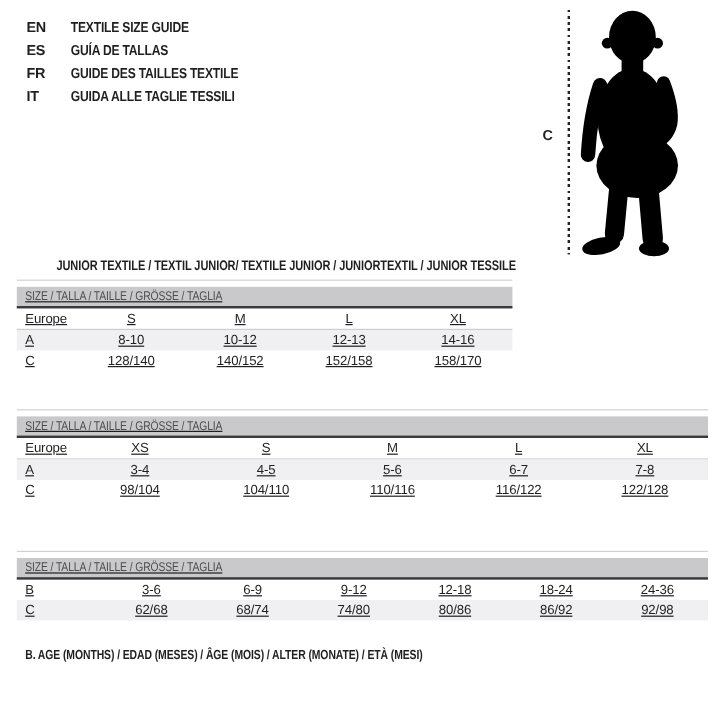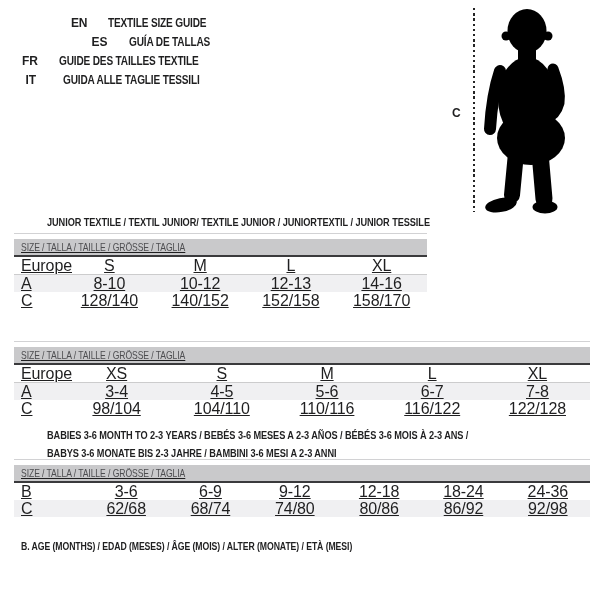--- a/index.html
+++ b/index.html
@@ -2,21 +2,21 @@
 <html><head>
 <meta charset="utf-8">
 <style>
   html,body{margin:0;padding:0;background:#ffffff;}
   .page{
     position:relative;width:600px;height:600px;background:#ffffff;overflow:hidden;
     font-family:"Liberation Sans","DejaVu Sans",sans-serif;color:#1f1f20;
   }
   
   .lang-list{position:absolute;left:22px;top:13px;}
-  .lang-row{display:flex;height:19px;align-items:center;font-weight:bold;font-size:12px;justify-content:flex-end;}
+  .lang-row{display:flex;height:19px;align-items:center;font-weight:bold;font-size:12px;}
   .lang-code{width:37px;letter-spacing:-0.2px;}
   .lang-title{display:inline-block;transform:scaleX(0.84);transform-origin:0 50%;white-space:nowrap;letter-spacing:-0.2px;}
   
   .measure-line{
     position:absolute;left:473px;top:8px;width:2px;height:204px;
     background:repeating-linear-gradient(to bottom,#242424 0 2.4px,transparent 2.4px 5.2px);
   }
   .height-label{position:absolute;left:452px;top:106px;font-weight:bold;font-size:12px;}
   .baby-svg{position:absolute;left:483px;top:5px;}
   
@@ -31,21 +31,21 @@
   .tbl-junior{top:233px;width:413px;}
   .tbl-children{top:341px;width:576px;}
   .tbl-babies{top:459px;width:576px;}
   .toprule{height:1px;background:#d2d2d4;}
   .hdrbar{
     margin-top:5px;height:18px;background:#c9c9cb;color:#4d4d50;
     display:flex;align-items:center;padding-left:7px;box-sizing:border-box;
     border-bottom:2px solid #3a3a3c;font-size:10.5px;
   }
   .hdrbar .cond{transform:scaleX(0.82);}
-  .trow{display:flex;align-items:center;height:17px;font-size:16px;letter-spacing:-0.1px;}
+  .trow{display:flex;align-items:center;height:17px;font-size:11px;letter-spacing:-0.1px;}
   .trow.cols-row{height:18px;border-bottom:1px solid #cccccd;box-sizing:border-box;}
   .trow.shaded{background:#f0f0f2;}
   .lblcell{padding-left:7px;box-sizing:border-box;}
   .w50{width:50px;}
   .w70{width:70px;}
   .vcell{flex:1;text-align:center;}
   
   .footnotes{position:absolute;left:21px;top:537px;}
   .fn{height:18px;display:flex;align-items:center;font-weight:bold;font-size:11px;white-space:nowrap;}
   .fn .cond{transform:scaleX(0.79);}
@@ -150,24 +150,20 @@
     <div class="trow">
       <span class="lblcell w50">C</span>
       <span class="vcell">98/104</span>
       <span class="vcell">104/110</span>
       <span class="vcell">110/116</span>
       <span class="vcell">116/122</span>
       <span class="vcell">122/128</span>
     </div>
   </div>
 
-  <div class="sec-title title-babies">
-    <div><span class="cond">BABIES 3-6 MONTH TO 2-3 YEARS / BEBÉS 3-6 MESES A 2-3 AÑOS / BÉBÉS 3-6 MOIS À 2-3 ANS /</span></div>
-    <div><span class="cond">BABYS 3-6 MONATE BIS 2-3 JAHRE / BAMBINI 3-6 MESI A 2-3 ANNI</span></div>
-  </div>
   <div class="tbl tbl-babies">
     <div class="toprule"></div>
     <div class="hdrbar">
       <span class="cond">SIZE / TALLA / TAILLE / GRÖSSE / TAGLIA</span>
     </div>
     <div class="trow">
       <span class="lblcell w70">B</span>
       <span class="vcell">3-6</span>
       <span class="vcell">6-9</span>
       <span class="vcell">9-12</span>

